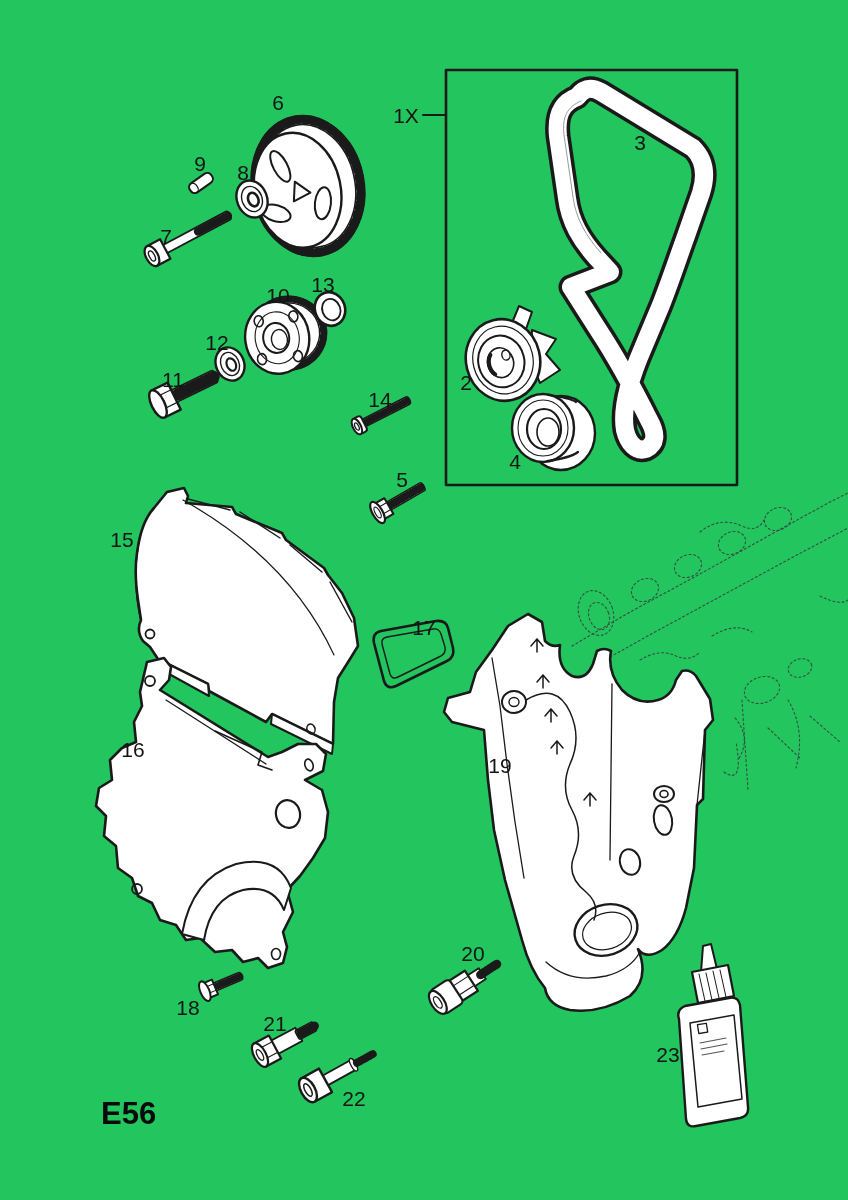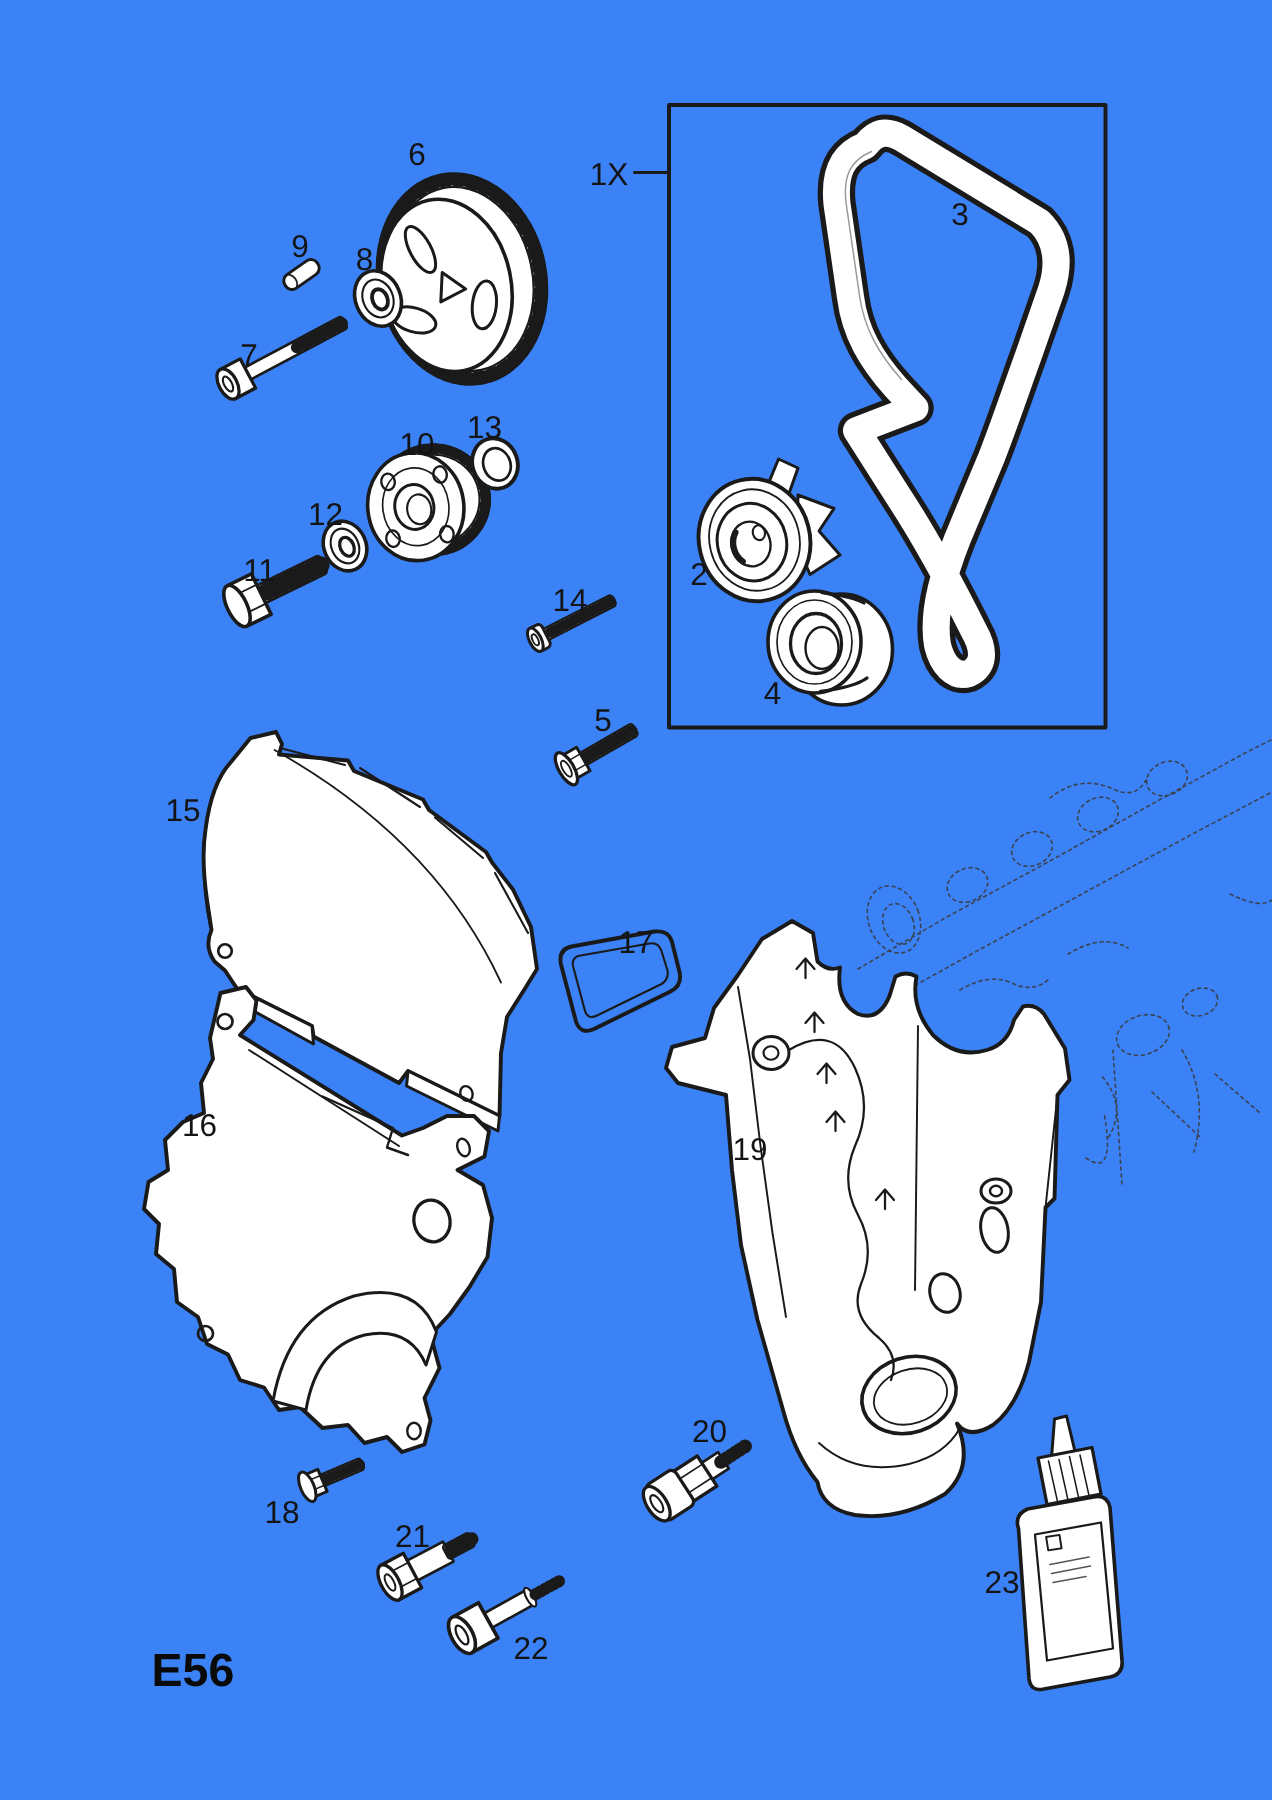--- a/index.html
+++ b/index.html
@@ -1,16 +1,16 @@
 <!DOCTYPE html>
 <html><head>
 <meta charset="utf-8">
 <style>
   html,body{margin:0;padding:0;background:#ffffff;}
-  .canvas{position:relative;width:848px;height:1200px;background:#3b82f6;overflow:hidden;}
+  .canvas{position:relative;width:848px;height:1200px;background:#22c55e;overflow:hidden;}
   svg{position:absolute;left:0;top:0;}
   .callout{font-family:"Liberation Sans",sans-serif;font-size:21px;fill:#141414;stroke:none;}
   .pagecode{font-family:"Liberation Sans",sans-serif;font-size:31px;font-weight:bold;fill:#0a0a0a;stroke:none;}
   .ghost{opacity:.85;}
 </style>
 </head>
 <body>
 
 <div class="canvas">
 <svg width="848" height="1200" viewBox="0 0 848 1200">

